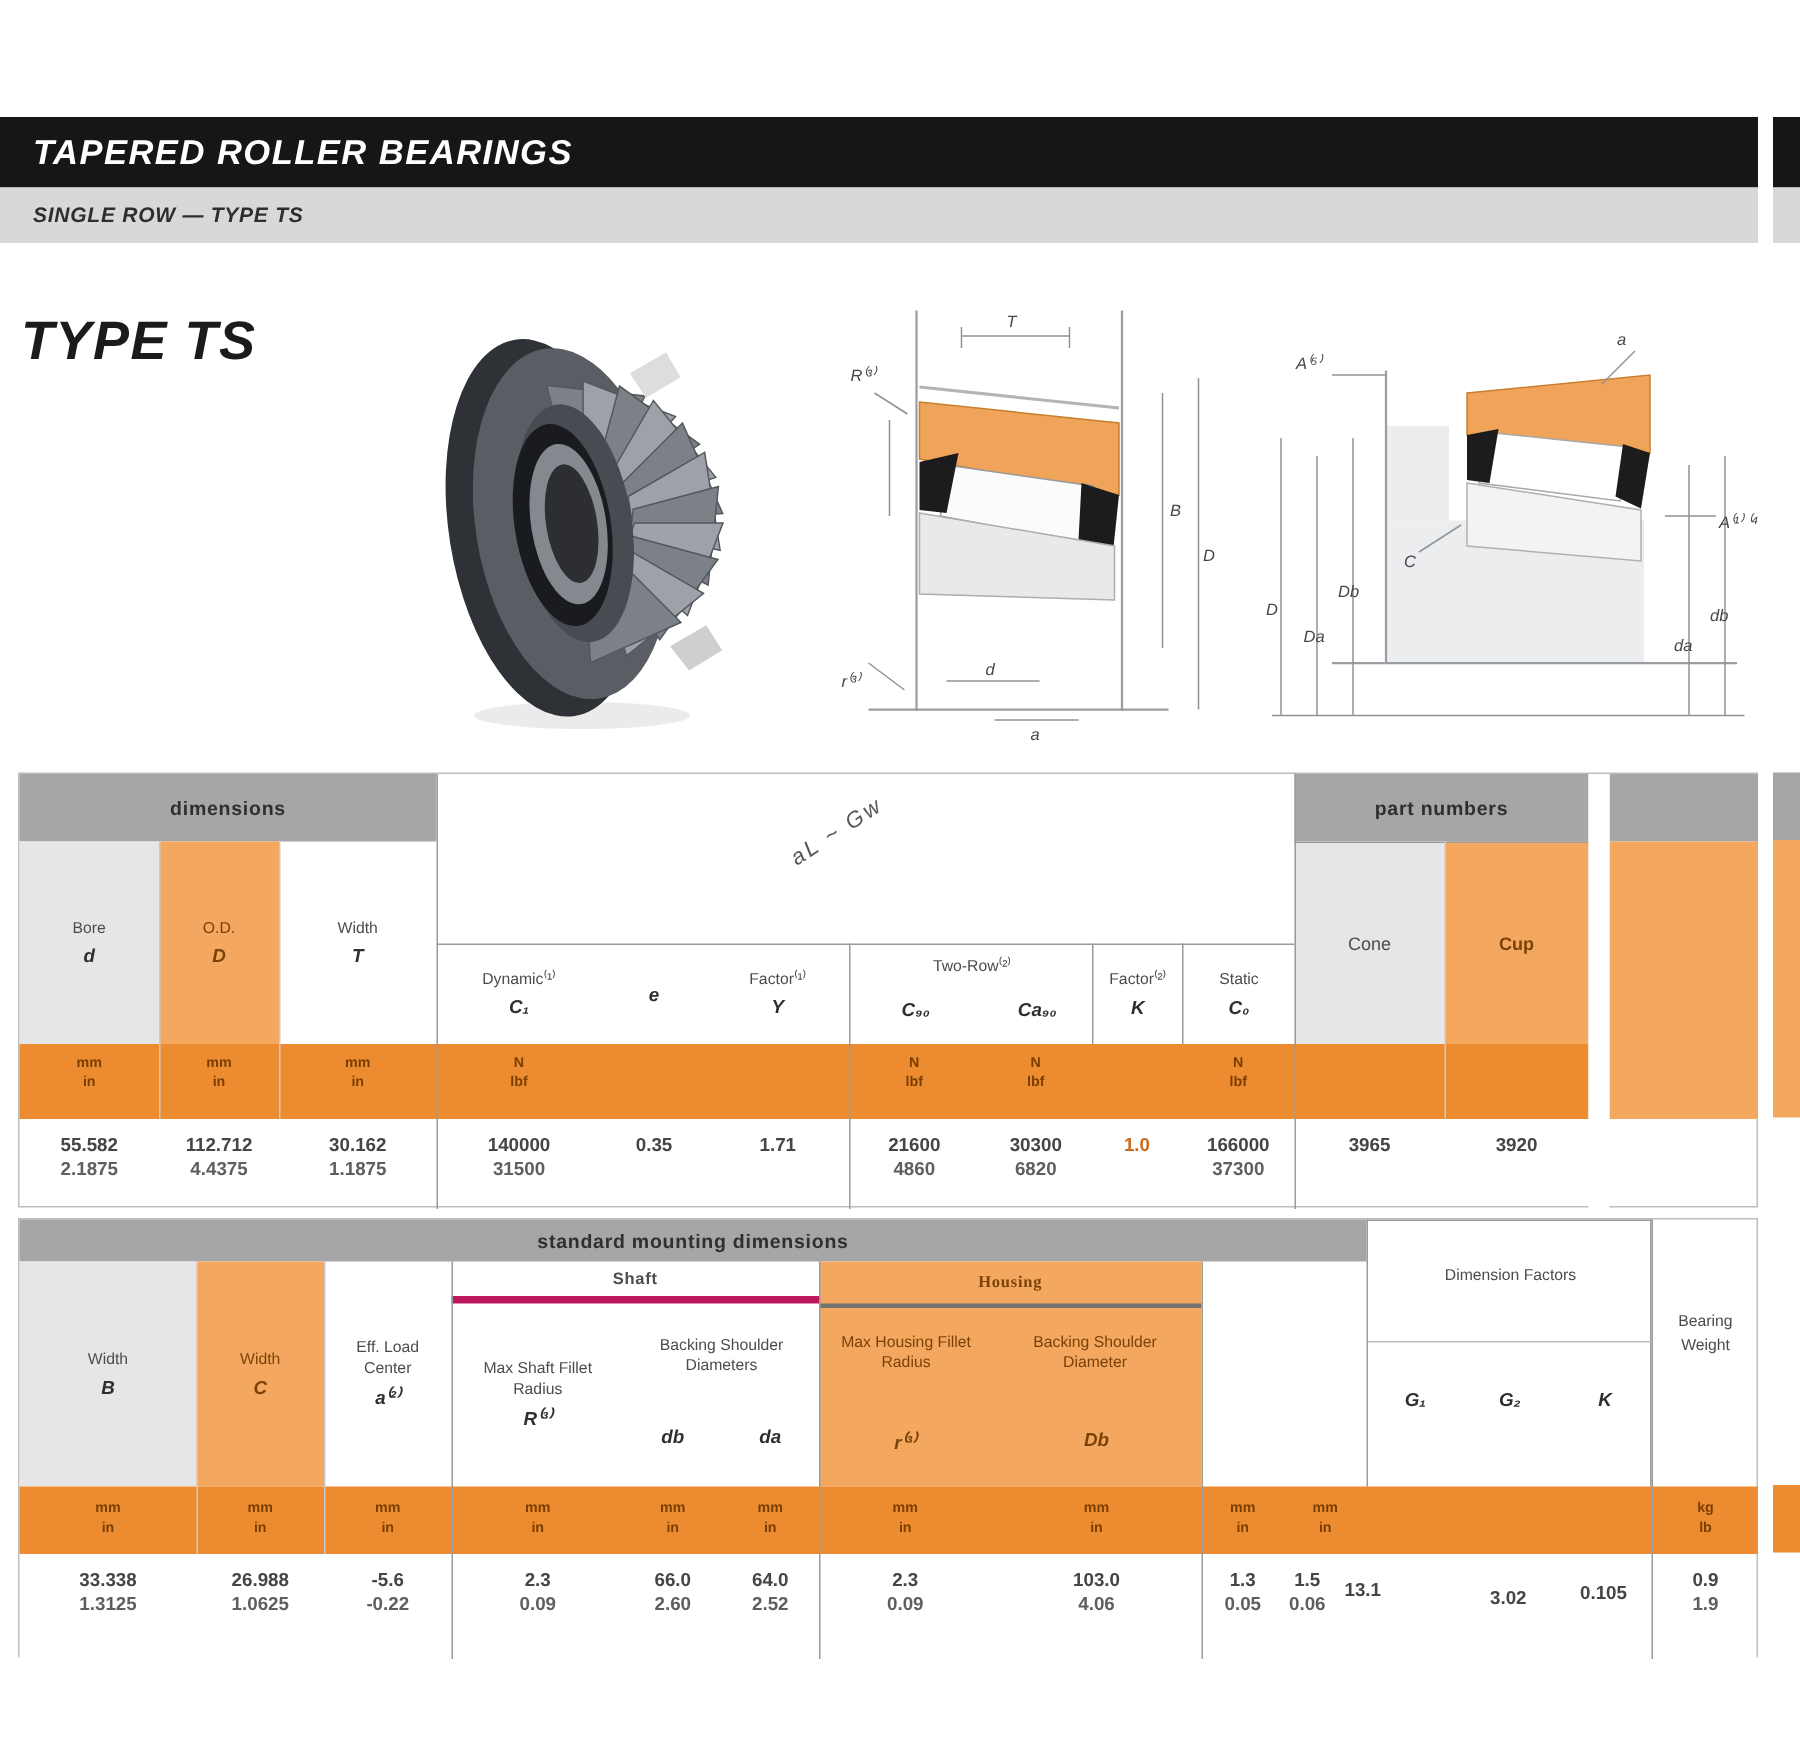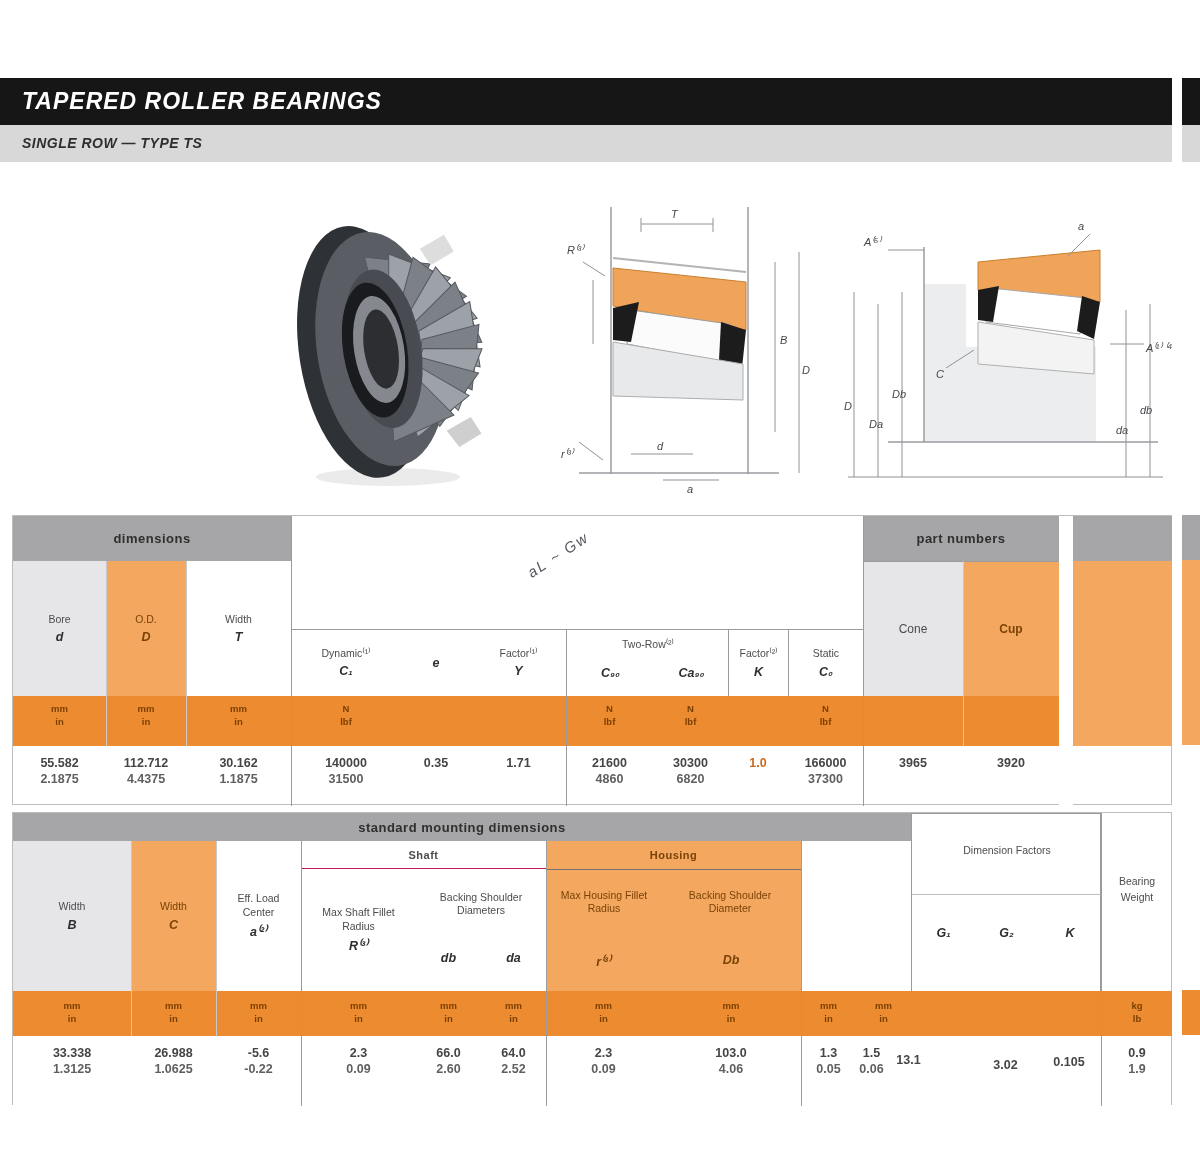--- a/index.html
+++ b/index.html
@@ -40,20 +40,21 @@
 
   <div class="bar-black" style="left:0;top:78px;width:1172px;height:47px;">
     <div class="title-text">TAPERED ROLLER BEARINGS</div>
   </div>
   <div class="bar-black" style="left:1182px;top:78px;width:18px;height:47px;"></div>
   <div class="bar-grey" style="left:0;top:125px;width:1172px;height:37px;">
     <div class="subtitle-text">SINGLE ROW — TYPE TS</div>
   </div>
   <div class="bar-grey" style="left:1182px;top:125px;width:18px;height:37px;"></div>
 
+  <div class="type-label">TYPE TS</div>
 
   <svg class="abs" style="left:293px;top:203px;" width="190" height="290" viewBox="0 0 190 290">
     <ellipse cx="95" cy="274" rx="72" ry="9" fill="#dddddd" opacity="0.6"></ellipse>
     <g transform="rotate(-9 95 145)">
       <ellipse cx="70" cy="145" rx="64" ry="127" fill="#2e3136"></ellipse>
       <ellipse cx="88" cy="145" rx="64" ry="118" fill="#5a5e64"></ellipse>
       <g stroke="#54585e" stroke-width="1">
         <path d="M128,133 L183,112 L183,178 L128,157 Z" fill="#7c8188" transform="rotate(-75 95 145)"></path>
         <path d="M128,133 L183,112 L183,178 L128,157 Z" fill="#9da2a9" transform="rotate(-60 95 145)"></path>
         <path d="M128,133 L183,112 L183,178 L128,157 Z" fill="#7c8188" transform="rotate(-45 95 145)"></path>
@@ -298,35 +299,35 @@
     </div>
     <div class="cell cellflex bg-o" style="left:118px;top:28px;width:85px;height:150px;">
       <div class="hl brown">Width</div>
       <div class="sym brown">C</div>
     </div>
     <div class="cell cellflex" style="left:203px;top:28px;width:85px;height:150px;">
       <div class="hl" style="max-width:70px;">Eff. Load Center</div>
       <div class="sym">a⁽²⁾</div>
     </div>
 
-    <div class="cell band-label" style="left:288px;top:28px;width:245px;height:28px;border-bottom:1px solid #be185d;font-size:11px;color:#4c4c4c;">
+    <div class="cell band-label" style="left:288px;top:28px;width:245px;height:28px;border-bottom:5px solid #be185d;font-size:11px;color:#4c4c4c;">
       <span>Shaft</span>
     </div>
     <div class="cell cellflex" style="left:288px;top:56px;width:115px;height:122px;">
       <div class="hl" style="max-width:90px;">Max Shaft Fillet Radius</div>
       <div class="sym">R⁽³⁾</div>
     </div>
     <div class="cell" style="left:403px;top:56px;width:130px;height:122px;">
       <div class="hl" style="position:absolute;left:5px;top:22px;width:120px;">Backing Shoulder Diameters</div>
       <div class="sym" style="position:absolute;left:0;top:82px;width:65px;">db</div>
       <div class="sym" style="position:absolute;left:65px;top:82px;width:65px;">da</div>
     </div>
 
     <div class="cell bg-o" style="left:533px;top:28px;width:255px;height:150px;">
-      <div class="band-label" style="position:absolute;left:0;top:0;width:255px;height:28px;border-bottom:1px solid #737373;font-size:11px;color:#7A4208;">
+      <div class="band-label" style="position:absolute;left:0;top:0;width:255px;height:28px;border-bottom:3px solid #737373;font-size:11px;color:#7A4208;font-family:Liberation Serif, serif;">
         <span>Housing</span>
       </div>
       <div class="hl brown" style="position:absolute;left:12px;top:48px;width:92px;">Max Housing Fillet Radius</div>
       <div class="sym brown" style="position:absolute;left:0;top:112px;width:115px;">r⁽³⁾</div>
       <div class="hl brown" style="position:absolute;left:128px;top:48px;width:112px;">Backing Shoulder Diameter</div>
       <div class="sym brown" style="position:absolute;left:115px;top:112px;width:140px;">Db</div>
     </div>
 
 
     <div class="cell" style="left:898px;top:0;width:190px;height:178px;border:1px solid #9b9b9b;border-bottom:none;">

